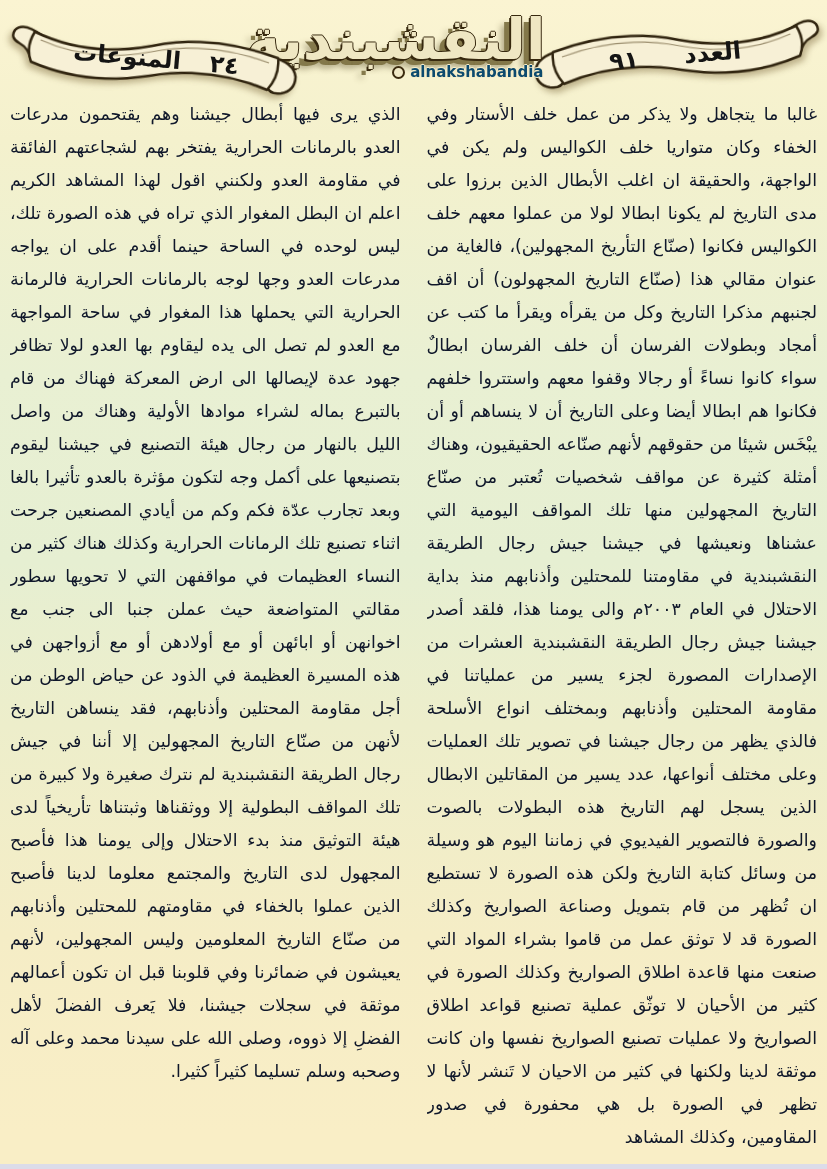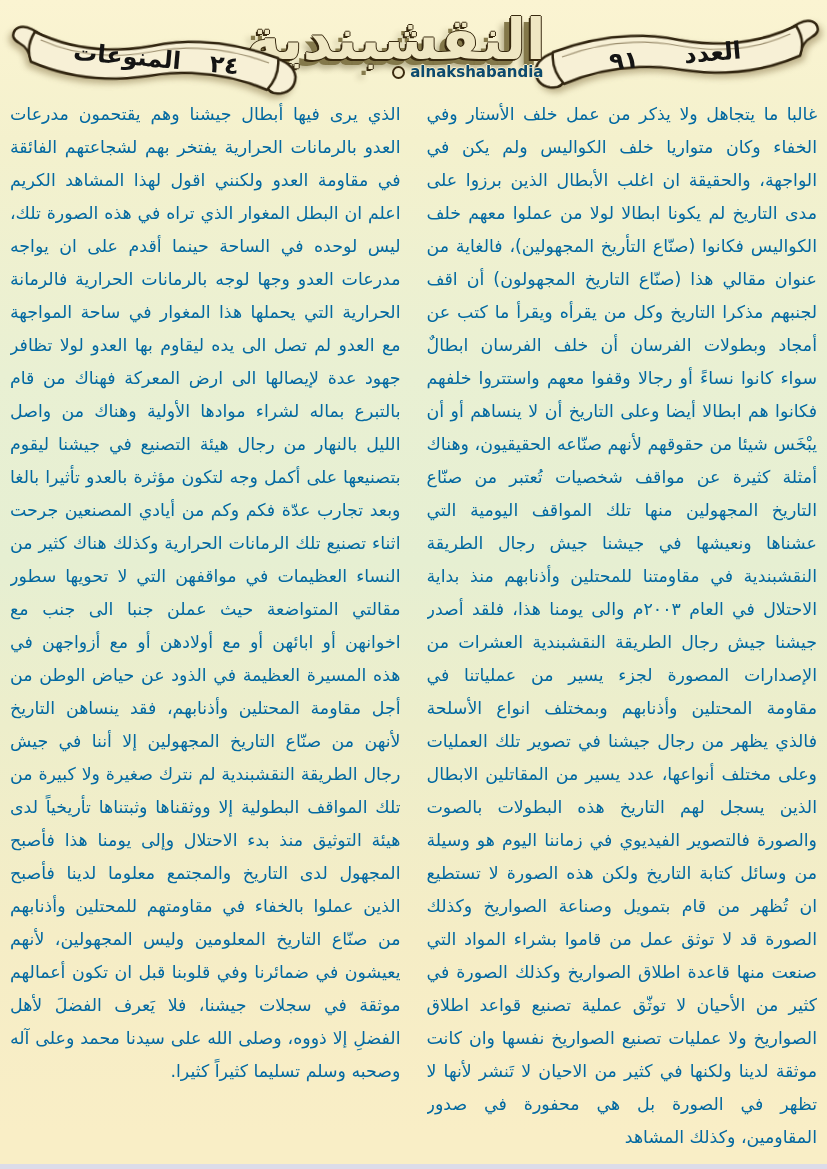--- a/index.html
+++ b/index.html
@@ -50,21 +50,21 @@
     background:#f1e9c6;border:2px solid #3b2a0e;flex:0 0 auto;}
 
   
   .content{
     position:absolute;top:98px;bottom:22px;left:0;right:0;
     display:flex;direction:rtl;gap:26px;padding:0 10px;
   }
   .col{
     flex:1 1 50%;overflow:hidden;
     direction:rtl;text-align:justify;
-    font-size:17.4px;line-height:33px;color:#0369a1;
+    font-size:17.4px;line-height:33px;color:#0f172a;
   }
   .col p{margin:0;}
 
   .bottom-strip{position:absolute;left:0;right:0;bottom:0;height:5px;
     background:#dcdce9;}
 </style>
 </head>
 <body>
 
 <div class="page">

